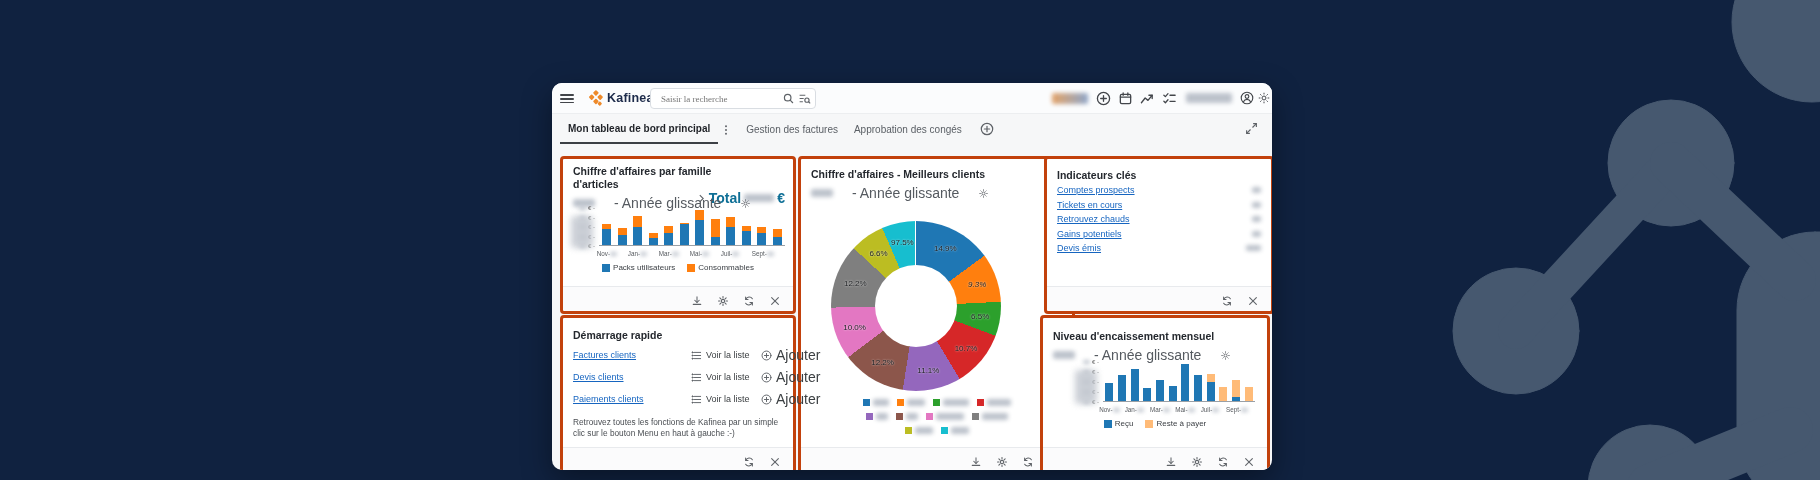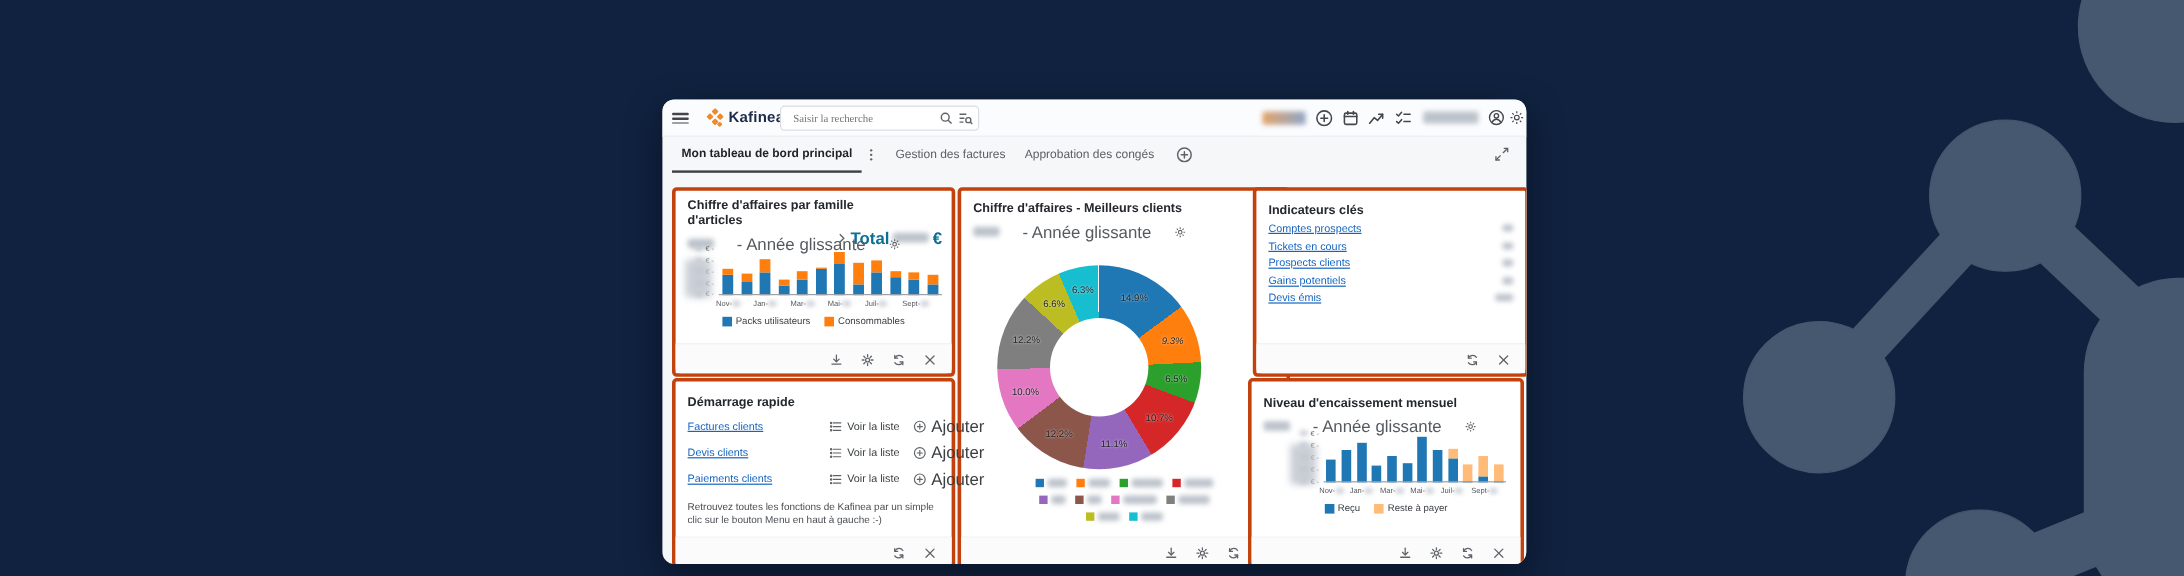--- a/index.html
+++ b/index.html
@@ -321,21 +321,21 @@
       <div id="donutLabels">
           <div class="plabel" style="left: 144.3px; top: 89px;">14.9%</div>
           <div class="plabel" style="left: 176.2px; top: 125.2px; font-style: italic;">9.3%</div>
           <div class="plabel" style="left: 179.2px; top: 157px;">6.5%</div>
           <div class="plabel" style="left: 165px; top: 188.6px;">10.7%</div>
           <div class="plabel" style="left: 127.4px; top: 210.8px;">11.1%</div>
           <div class="plabel" style="left: 81.6px; top: 202.7px;">12.2%</div>
           <div class="plabel" style="left: 53.6px; top: 168.2px;">10.0%</div>
           <div class="plabel" style="left: 54.3px; top: 123.8px;">12.2%</div>
           <div class="plabel" style="left: 77.5px; top: 93.9px;">6.6%</div>
-          <div class="plabel" style="left: 101.4px; top: 83.4px;">6.3%</div>
+          <div class="plabel" style="left: 101.4px; top: 83.4px;">97.5%</div>
         </div>
       <div class="dlegend" style="top:240px;" id="dleg0">
           <span class="li">
             <span class="sq7" style="background:#1f77b4"></span>
             <span class="rd" style="width:16px;height:7px;"></span>
           </span>
           <span class="li">
             <span class="sq7" style="background:#ff7f0e"></span>
             <span class="rd" style="width:18px;height:7px;"></span>
           </span>
@@ -411,21 +411,21 @@
       <div id="kpiList">
           <div class="kpirow" style="top: 26px;">
             <a class="lnk">Comptes prospects</a>
             <span class="rd" style="width:9px;height:6px;"></span>
           </div>
           <div class="kpirow" style="top: 40.6px;">
             <a class="lnk">Tickets en cours</a>
             <span class="rd" style="width:9px;height:6px;"></span>
           </div>
           <div class="kpirow" style="top: 55.2px;">
-            <a class="lnk">Prospects clients</a>
+            <a class="lnk">Retrouvez chauds</a>
             <span class="rd" style="width:9px;height:6px;"></span>
           </div>
           <div class="kpirow" style="top: 69.8px;">
             <a class="lnk">Gains potentiels</a>
             <span class="rd" style="width:9px;height:6px;"></span>
           </div>
           <div class="kpirow" style="top: 84.4px;">
             <a class="lnk">Devis émis</a>
             <span class="rd" style="width:15px;height:6px;"></span>
           </div>

